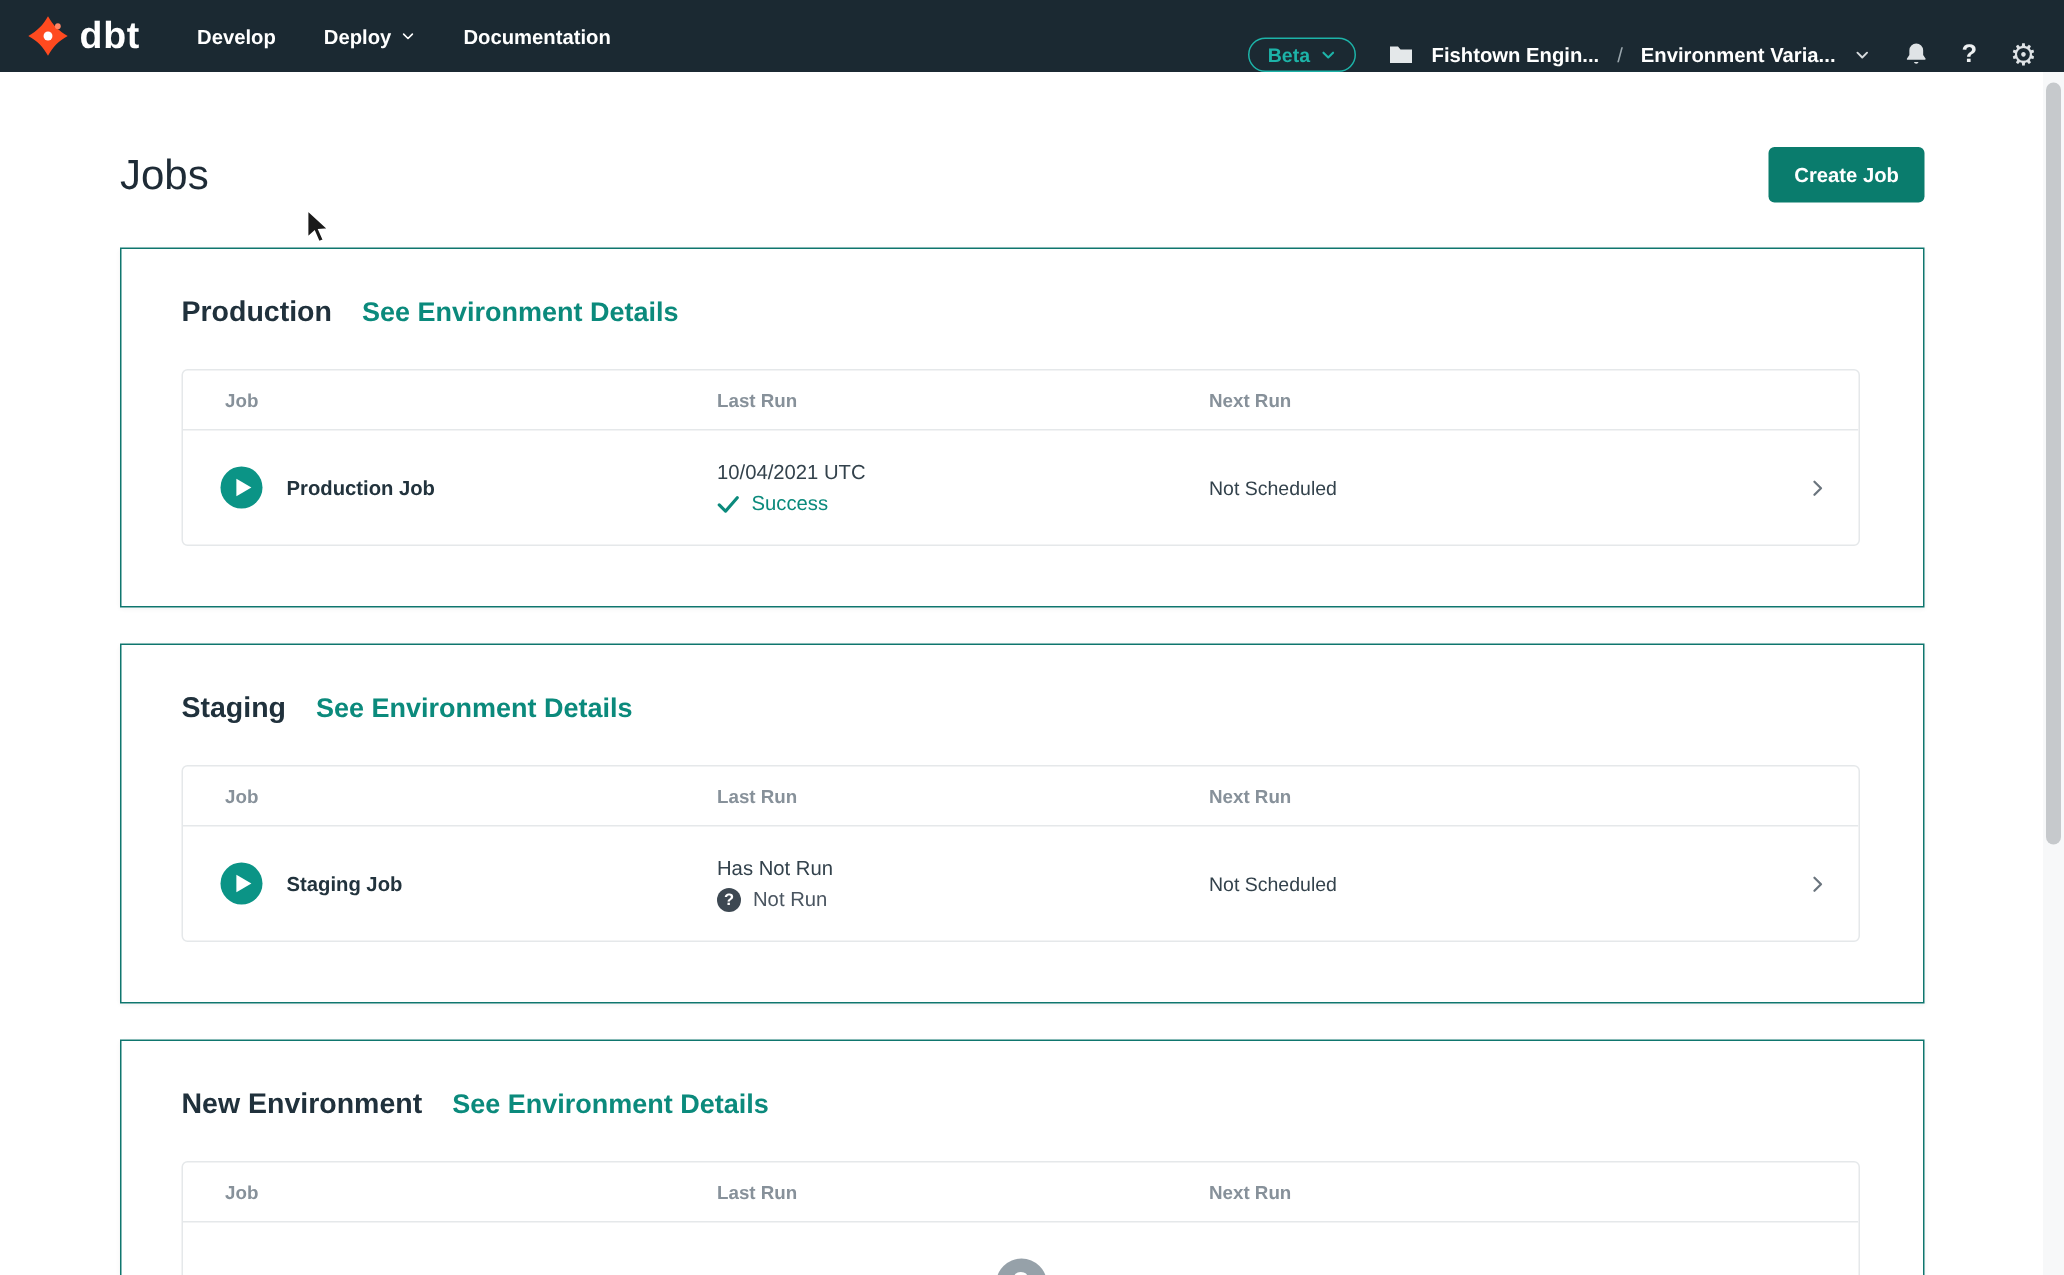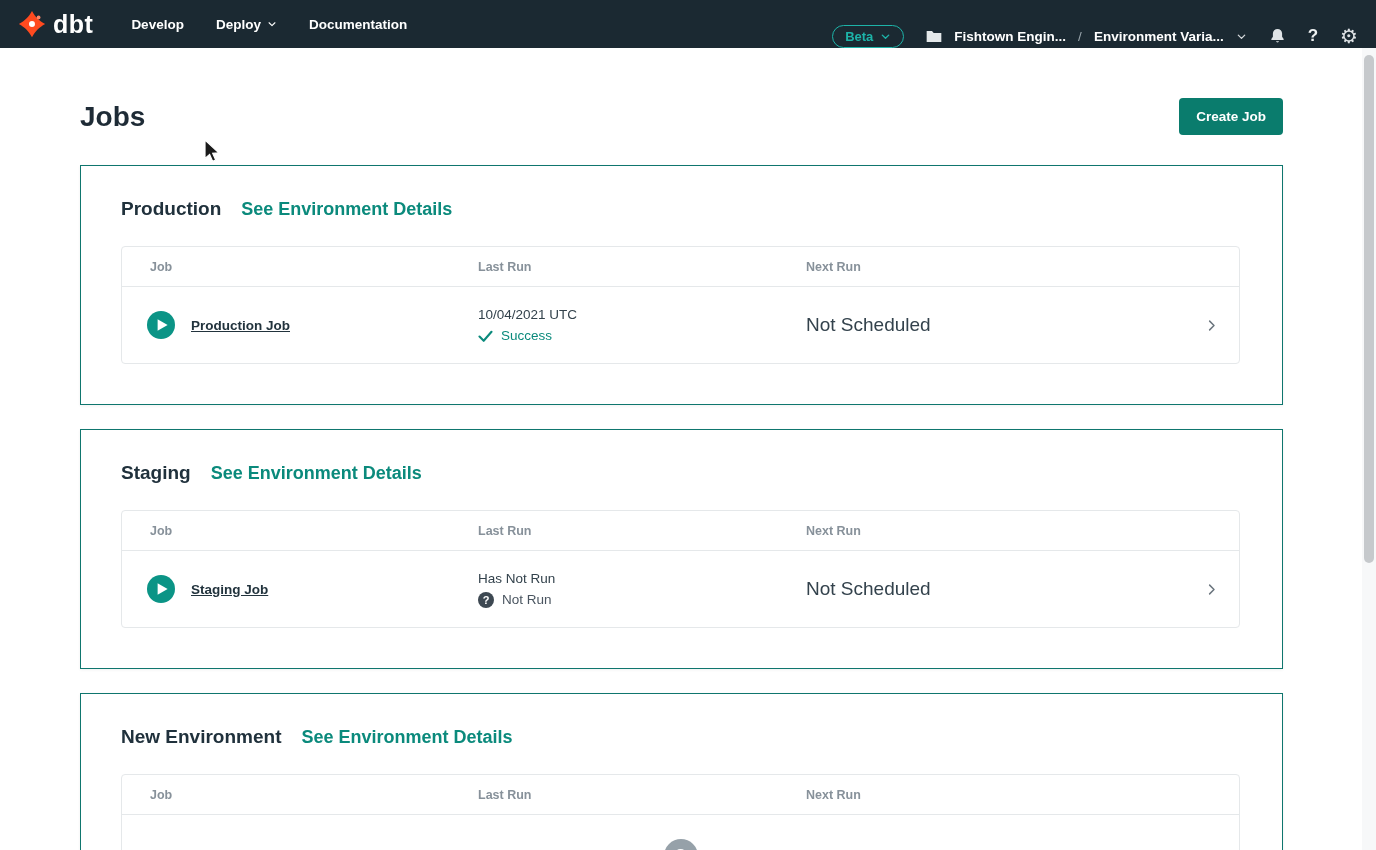--- a/index.html
+++ b/index.html
@@ -23,21 +23,21 @@
   .crumb-project { font-weight:700; }
   .crumb-sep { color:#9aa6ad; }
   .crumb-page { font-weight:600; }
   .tb-icon { display:flex; align-items:center; justify-content:center; cursor:pointer; }
   .help-glyph { color:#eef1f2; font-size:17px; font-weight:700; }
   .gear-glyph { color:#dfe3e6; font-size:20px; font-family:"DejaVu Sans", sans-serif; line-height:1; }
 
   
   .page-head { display:flex; justify-content:space-between; align-items:center;
     margin:50px 93px 30px 80px; }
-  .page-title { font-size:28px; font-weight:700; color:#1e2b36; }
+  .page-title { font-size:28px; font-weight:400; color:#1e2b36; }
   .create-btn { background:#0a7c6d; color:#fff; border:none; border-radius:4px;
     font-size:13.5px; font-weight:600; padding:11px 17px; cursor:pointer;
     font-family:"Liberation Sans", sans-serif; }
 
   
   .cards { margin:0 93px 0 80px; }
   .card { background:#fff; border:1px solid #0f766e; border-radius:0;
     box-shadow:0 1px 3px rgba(20,30,40,.06); padding:32px 42px 40px 40px;
     margin-bottom:24px; }
   .card-head { display:flex; align-items:baseline; gap:20px; margin-bottom:26px; }
@@ -46,30 +46,30 @@
     text-decoration:none; }
 
   .table { border:1px solid #e5e8ea; border-radius:4px; overflow:hidden; }
   .t-head { display:grid; grid-template-columns:328px 328px 1fr 56px;
     align-items:center; height:40px; border-bottom:1px solid #e5e8ea;
     color:#87919a; font-size:12.5px; font-weight:600; }
   .t-head > div { padding-left:28px; }
   .t-row { display:grid; grid-template-columns:328px 328px 1fr 56px;
     align-items:center; padding:14px 0; min-height:76px; cursor:pointer; }
   .cell-job { display:flex; align-items:center; gap:15px; padding-left:24px; }
-  .job-name { font-size:13.5px; font-weight:700; color:#22333d;text-decoration:underline; }
+  .job-name { font-size:13.5px; font-weight:700; color:#22333d; }
   .cell-last { padding-left:28px; font-size:13.5px; color:#33424c; }
   .last-line1 { margin-bottom:6px; }
   .status-line { display:flex; align-items:center; gap:8px; }
   .status-success { color:#0b8a7c; }
   .status-notrun { color:#4a5560; }
   .qmark { width:16px; height:16px; border-radius:50%; background:#3d4852;
     color:#fff; font-size:11px; font-weight:700; display:flex;
     align-items:center; justify-content:center; }
-  .cell-next { padding-left:28px; font-size:19px; color:#33424c; }
+  .cell-next { padding-left:28px; font-size:13px; color:#33424c; }
   .cell-chevron { display:flex; justify-content:center; }
 
   .empty-state { display:flex; justify-content:center; padding-top:24px; height:140px; }
   .qmark-big { width:34px; height:34px; border-radius:50%; background:#96a1a9;
     color:#fff; font-size:19px; font-weight:700; display:flex;
     align-items:center; justify-content:center; }
 
   
   .scroll-track { position:absolute; right:0; top:48px; width:14px; height:802px;
     background:#f7f8f9; }

